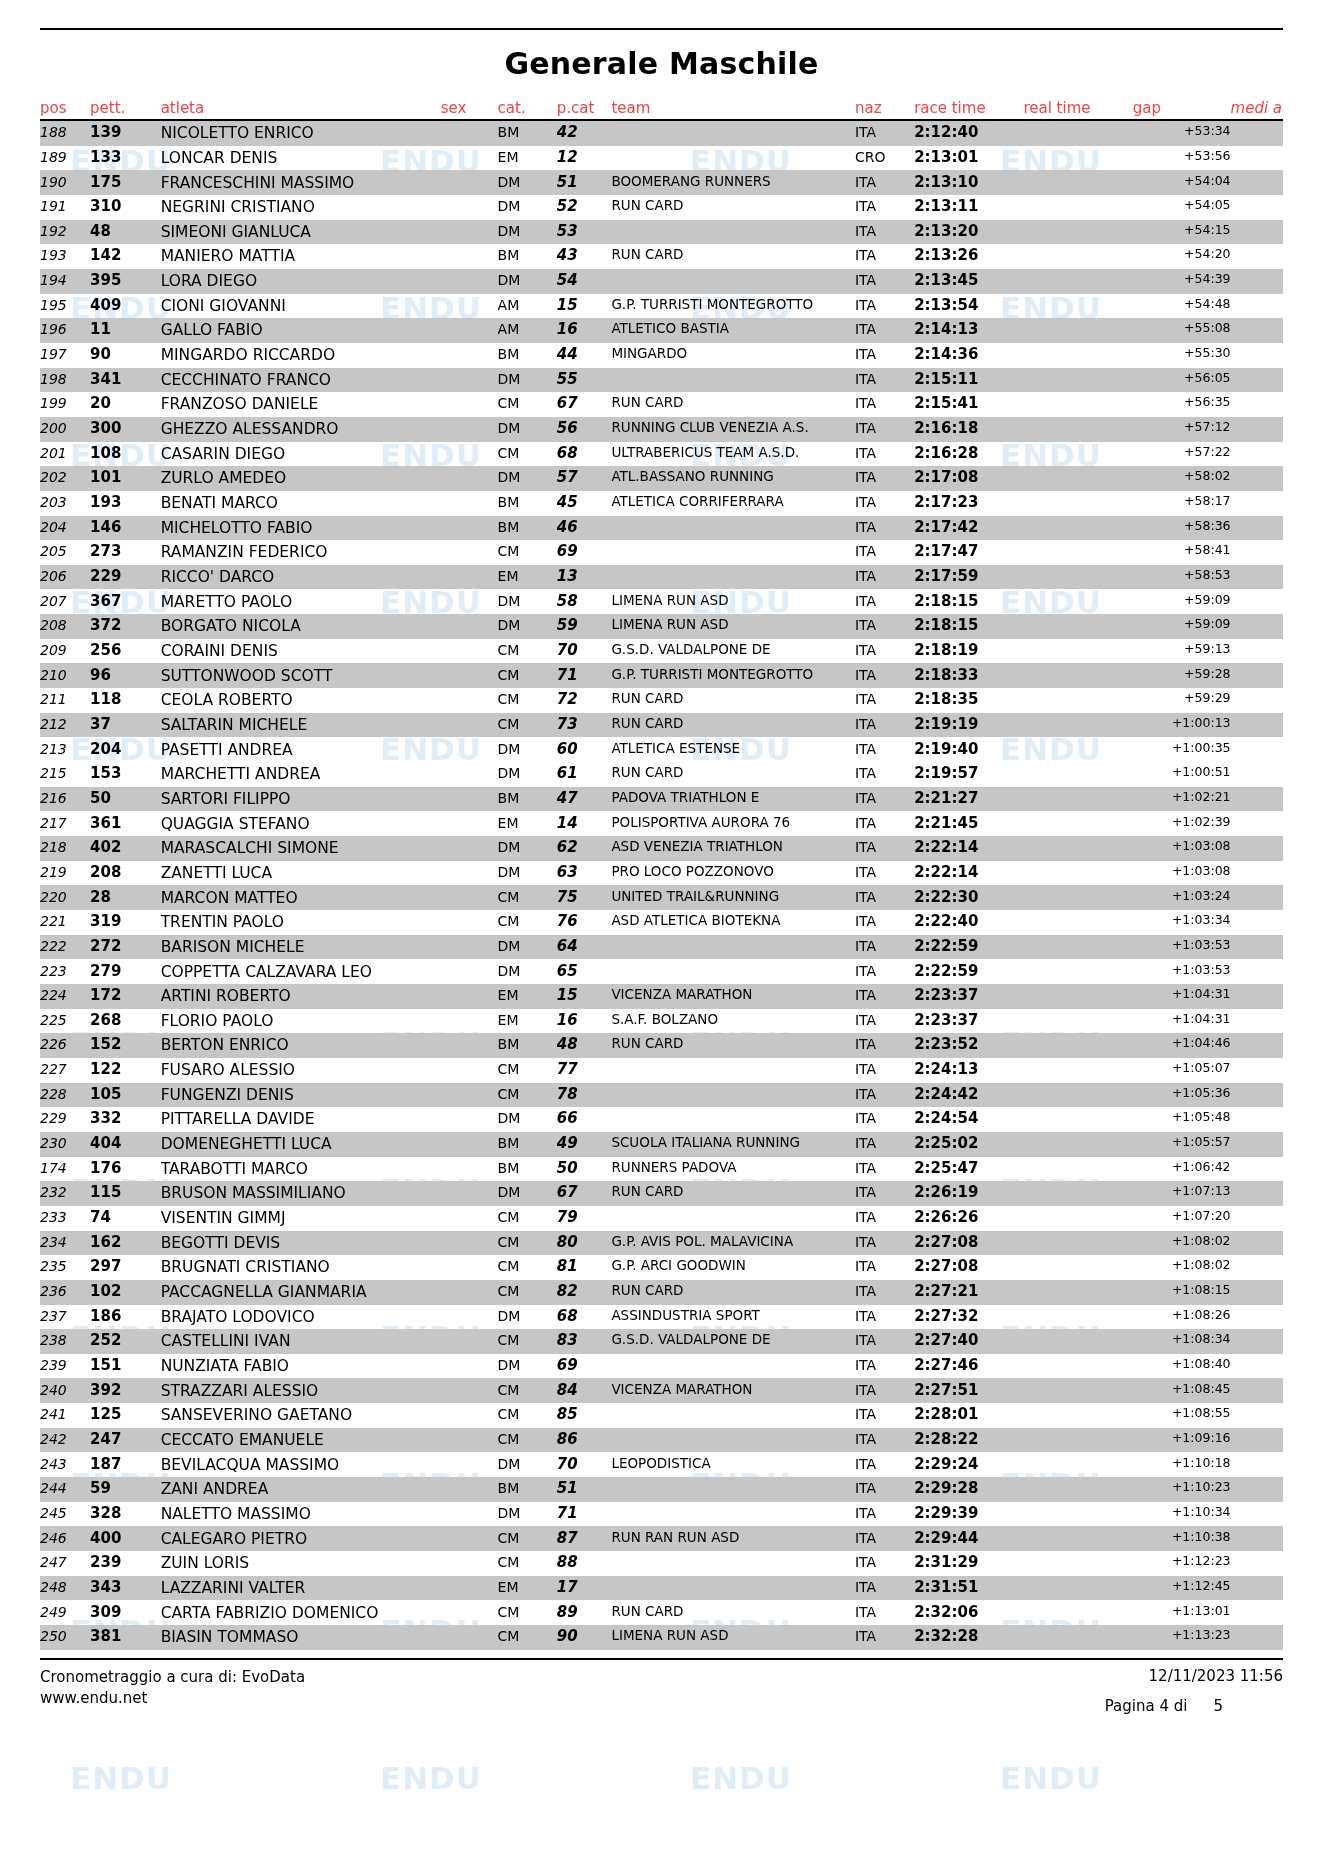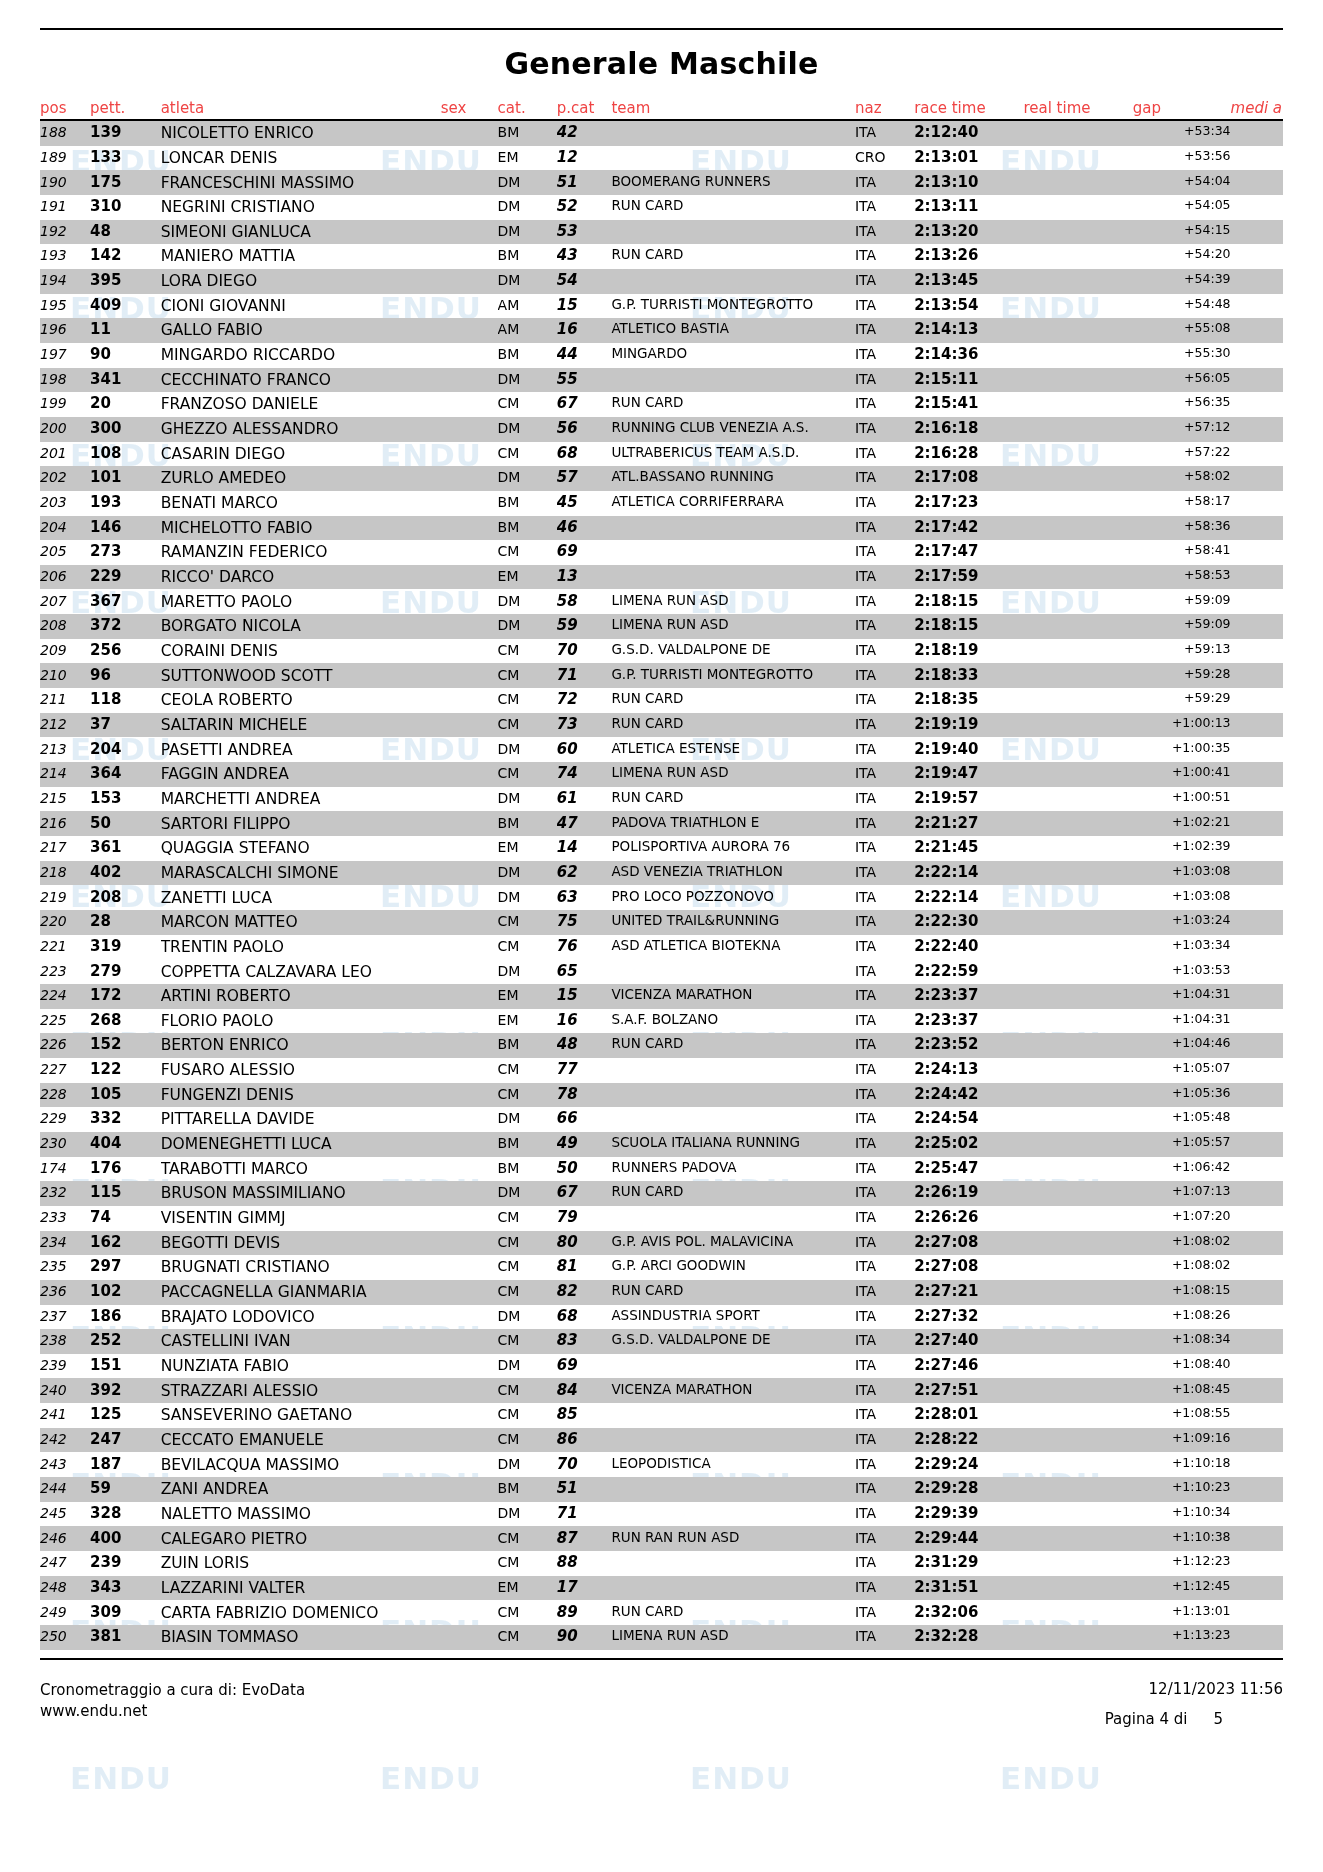--- a/index.html
+++ b/index.html
@@ -110,21 +110,21 @@
   th.h-media  { text-align: left; font-style: italic; }
 
   .bottom-rule {
     border-top: 2px solid #000;
     margin-top: 8px;
   }
   .footer {
     position: relative;
     display: flex;
     justify-content: space-between;
-    padding-top: 20px;
+    padding-top: 7px;
     font-size: 15px;
   }
   .footer-left div { line-height: 1.45; }
   .footer-right { text-align: right; min-width: 300px; }
   .footer-right .date { margin-bottom: 12px; }
   .footer-right .pag { padding-right: 60px; }
   .footer-right .pag .num { padding-left: 26px; }
 </style>
 </head>
 <body>
@@ -576,34 +576,20 @@
             <td class="sexc">&nbsp;</td>
             <td class="catc">DM</td>
             <td class="pcat">60</td>
             <td class="team">ATLETICA ESTENSE</td>
             <td class="naz">ITA</td>
             <td class="race">2:19:40</td>
             <td class="real">&nbsp;</td>
             <td class="gap">+1:00:35</td>
             <td class="media">&nbsp;</td>
           </tr>
-          <tr class="shade">
-            <td class="pos">214</td>
-            <td class="pett">364</td>
-            <td class="atleta">FAGGIN ANDREA</td>
-            <td class="sexc">&nbsp;</td>
-            <td class="catc">CM</td>
-            <td class="pcat">74</td>
-            <td class="team">LIMENA RUN ASD</td>
-            <td class="naz">ITA</td>
-            <td class="race">2:19:47</td>
-            <td class="real">&nbsp;</td>
-            <td class="gap">+1:00:41</td>
-            <td class="media">&nbsp;</td>
-          </tr>
           <tr>
             <td class="pos">215</td>
             <td class="pett">153</td>
             <td class="atleta">MARCHETTI ANDREA</td>
             <td class="sexc">&nbsp;</td>
             <td class="catc">DM</td>
             <td class="pcat">61</td>
             <td class="team">RUN CARD</td>
             <td class="naz">ITA</td>
             <td class="race">2:19:57</td>
@@ -686,20 +672,34 @@
             <td class="pett">319</td>
             <td class="atleta">TRENTIN PAOLO</td>
             <td class="sexc">&nbsp;</td>
             <td class="catc">CM</td>
             <td class="pcat">76</td>
             <td class="team">ASD ATLETICA BIOTEKNA</td>
             <td class="naz">ITA</td>
             <td class="race">2:22:40</td>
             <td class="real">&nbsp;</td>
             <td class="gap">+1:03:34</td>
+            <td class="media">&nbsp;</td>
+          </tr>
+          <tr class="shade">
+            <td class="pos">222</td>
+            <td class="pett">272</td>
+            <td class="atleta">BARISON MICHELE</td>
+            <td class="sexc">&nbsp;</td>
+            <td class="catc">DM</td>
+            <td class="pcat">64</td>
+            <td class="team">&nbsp;</td>
+            <td class="naz">ITA</td>
+            <td class="race">2:22:59</td>
+            <td class="real">&nbsp;</td>
+            <td class="gap">+1:03:53</td>
             <td class="media">&nbsp;</td>
           </tr>
           <tr>
             <td class="pos">223</td>
             <td class="pett">279</td>
             <td class="atleta">COPPETTA CALZAVARA LEO</td>
             <td class="sexc">&nbsp;</td>
             <td class="catc">DM</td>
             <td class="pcat">65</td>
             <td class="team">&nbsp;</td>

